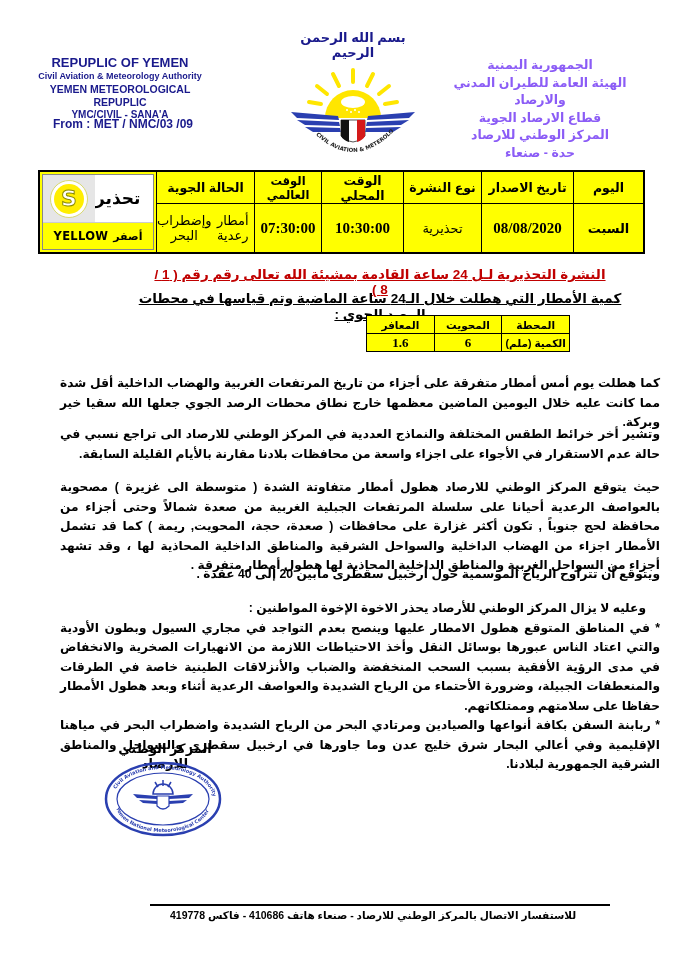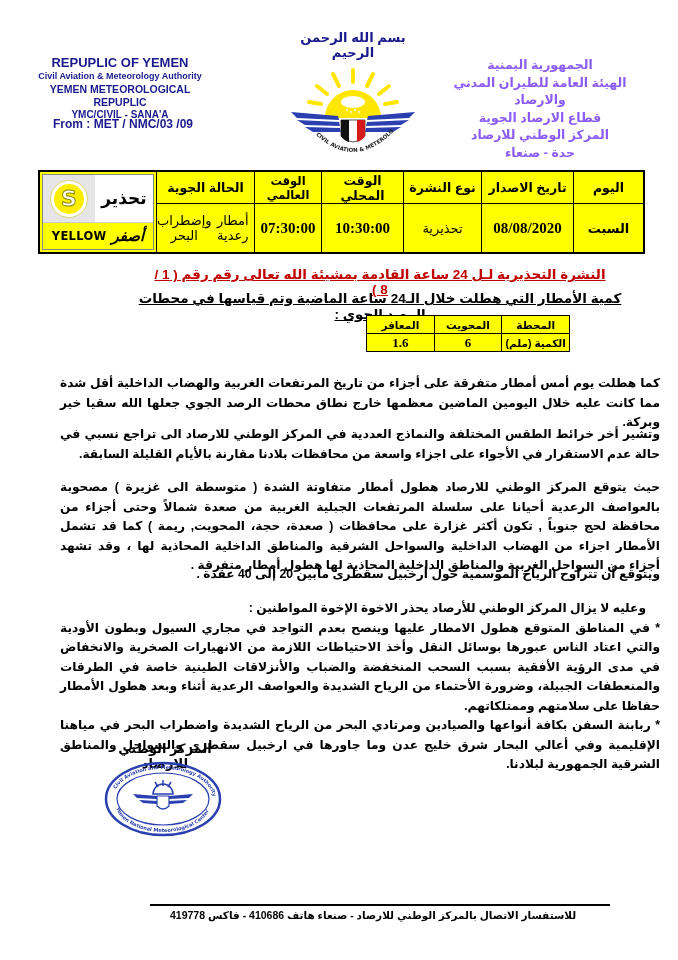--- a/index.html
+++ b/index.html
@@ -42,37 +42,37 @@
   }
   .wcell.head { height: 32px; border-bottom: 1.5px solid #000; font-size: 12.5px; }
   .wcell.val { flex: 1; font-size: 14px; }
   .wcell.val.num { font-family: "Liberation Serif", serif; font-size: 15px; }
   .wcell.val.ar { font-size: 13px; line-height: 15px; font-weight: normal; }
 
   .badge-col {
     width: 112px; background: #fff; display: flex; flex-direction: column; border: 1px solid #888; margin: 2px;
   }
   .badge-top { flex: 1; display: flex; direction: rtl; align-items: center; }
-  .badge-word { flex: 1; text-align: center; font-size: 17px; font-weight: bold; }
+  .badge-word { flex: 1; text-align: left; font-size: 17px; font-weight: bold; }
   .badge-icon-wrap { width: 52px; height: 100%; background: #e6e6e6; display: flex; align-items: center; justify-content: center; }
   .s-icon {
     width: 38px; height: 38px; border-radius: 50%; background: #fff;
     border: 1.5px solid #d8d870; display: flex; align-items: center; justify-content: center;
   }
   .s-inner {
     width: 30px; height: 30px; border-radius: 50%; background: #ffee00;
     display: flex; align-items: center; justify-content: center;
     font-size: 22px; font-weight: bold; color: #fff; -webkit-text-stroke: 1px #8a8a00;
     font-family: "DejaVu Sans", sans-serif;
   }
   .badge-bottom {
     height: 27px; background: #ffff00; display: flex; direction: rtl; align-items: center; justify-content: center; gap: 5px;
     font-weight: bold; border-top: 1px solid #ccc;
   }
-  .badge-bottom .ar { font-size: 15px; font-style: italic; }
+  .badge-bottom .ar { font-size: 11px; }
   .badge-bottom .en { font-size: 11.5px; font-family: "DejaVu Sans", sans-serif; letter-spacing: 0.3px; }
 
   
   .title-red {
     position: absolute; top: 266px; left: 150px; width: 460px; text-align: center;
     direction: rtl; color: #c00000; font-weight: bold; font-size: 13.5px; text-decoration: underline;
   }
   .title-black {
     position: absolute; top: 290px; left: 120px; width: 520px; text-align: center;
     direction: rtl; font-weight: bold; font-size: 13.5px; text-decoration: underline;

